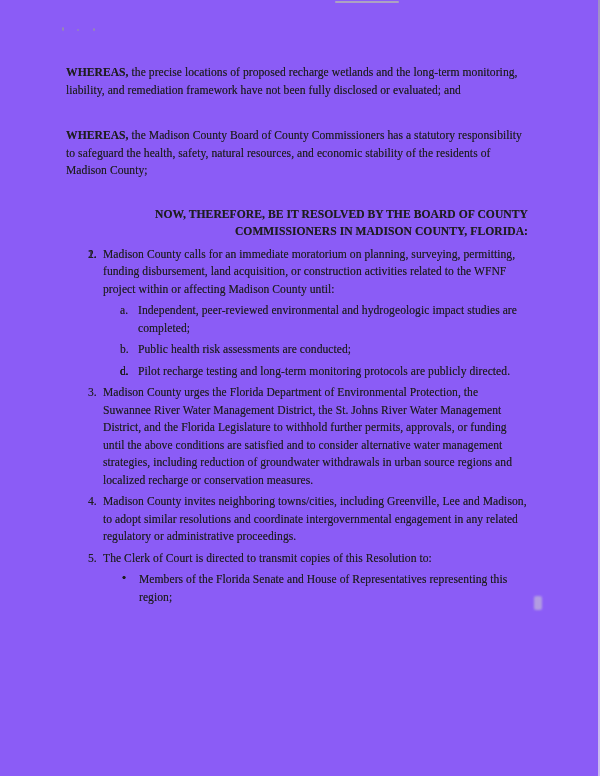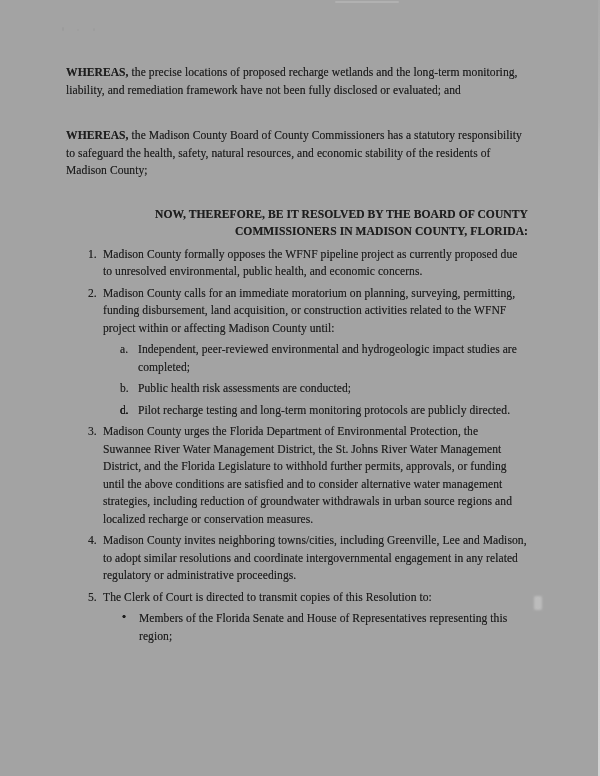--- a/index.html
+++ b/index.html
@@ -1,19 +1,19 @@
 <!DOCTYPE html>
 <html><head>
 <meta charset="utf-8">
 <style>
   html,body{margin:0;padding:0;background:#ffffff;}
   .page{
     position:relative;
     width:600px;height:776px;
-    background:#a3a3a3;
+    background:#8b5cf6;
     overflow:hidden;
     font-family:"Liberation Serif","DejaVu Serif",serif;
     color:#1e1e1e;
   }
   .content{
     position:absolute;
     left:66px;top:64px;
     width:462px;
     font-size:11.6px;
     line-height:17.5px;
@@ -66,21 +66,20 @@
     <p class="clause-1"><span class="b">WHEREAS,</span><span> the precise locations of proposed recharge wetlands and the long-term monitoring, liability, and remediation framework have not been fully disclosed or evaluated; and</span></p>
 
     <p class="clause-2"><span class="b">WHEREAS,</span><span> the Madison County Board of County Commissioners has a statutory responsibility to safeguard the health, safety, natural resources, and economic stability of the residents of Madison County;</span></p>
 
     <p class="heading b">NOW, THEREFORE, BE IT RESOLVED BY THE BOARD OF COUNTY COMMISSIONERS IN MADISON COUNTY, FLORIDA:</p>
 
     <div class="list">
 
       <div class="li num">
         <span class="marker">1.</span>
-        <span>Madison County formally opposes the WFNF pipeline project as currently proposed due to unresolved environmental, public health, and economic concerns.</span>
       </div>
 
       <div class="li num">
         <span class="marker">2.</span>
         <span>Madison County calls for an immediate moratorium on planning, surveying, permitting, funding disbursement, land acquisition, or construction activities related to the WFNF project within or affecting Madison County until:</span>
       </div>
 
       <div class="sublist">
         <div class="li sub">
           <span class="marker">a.</span>

